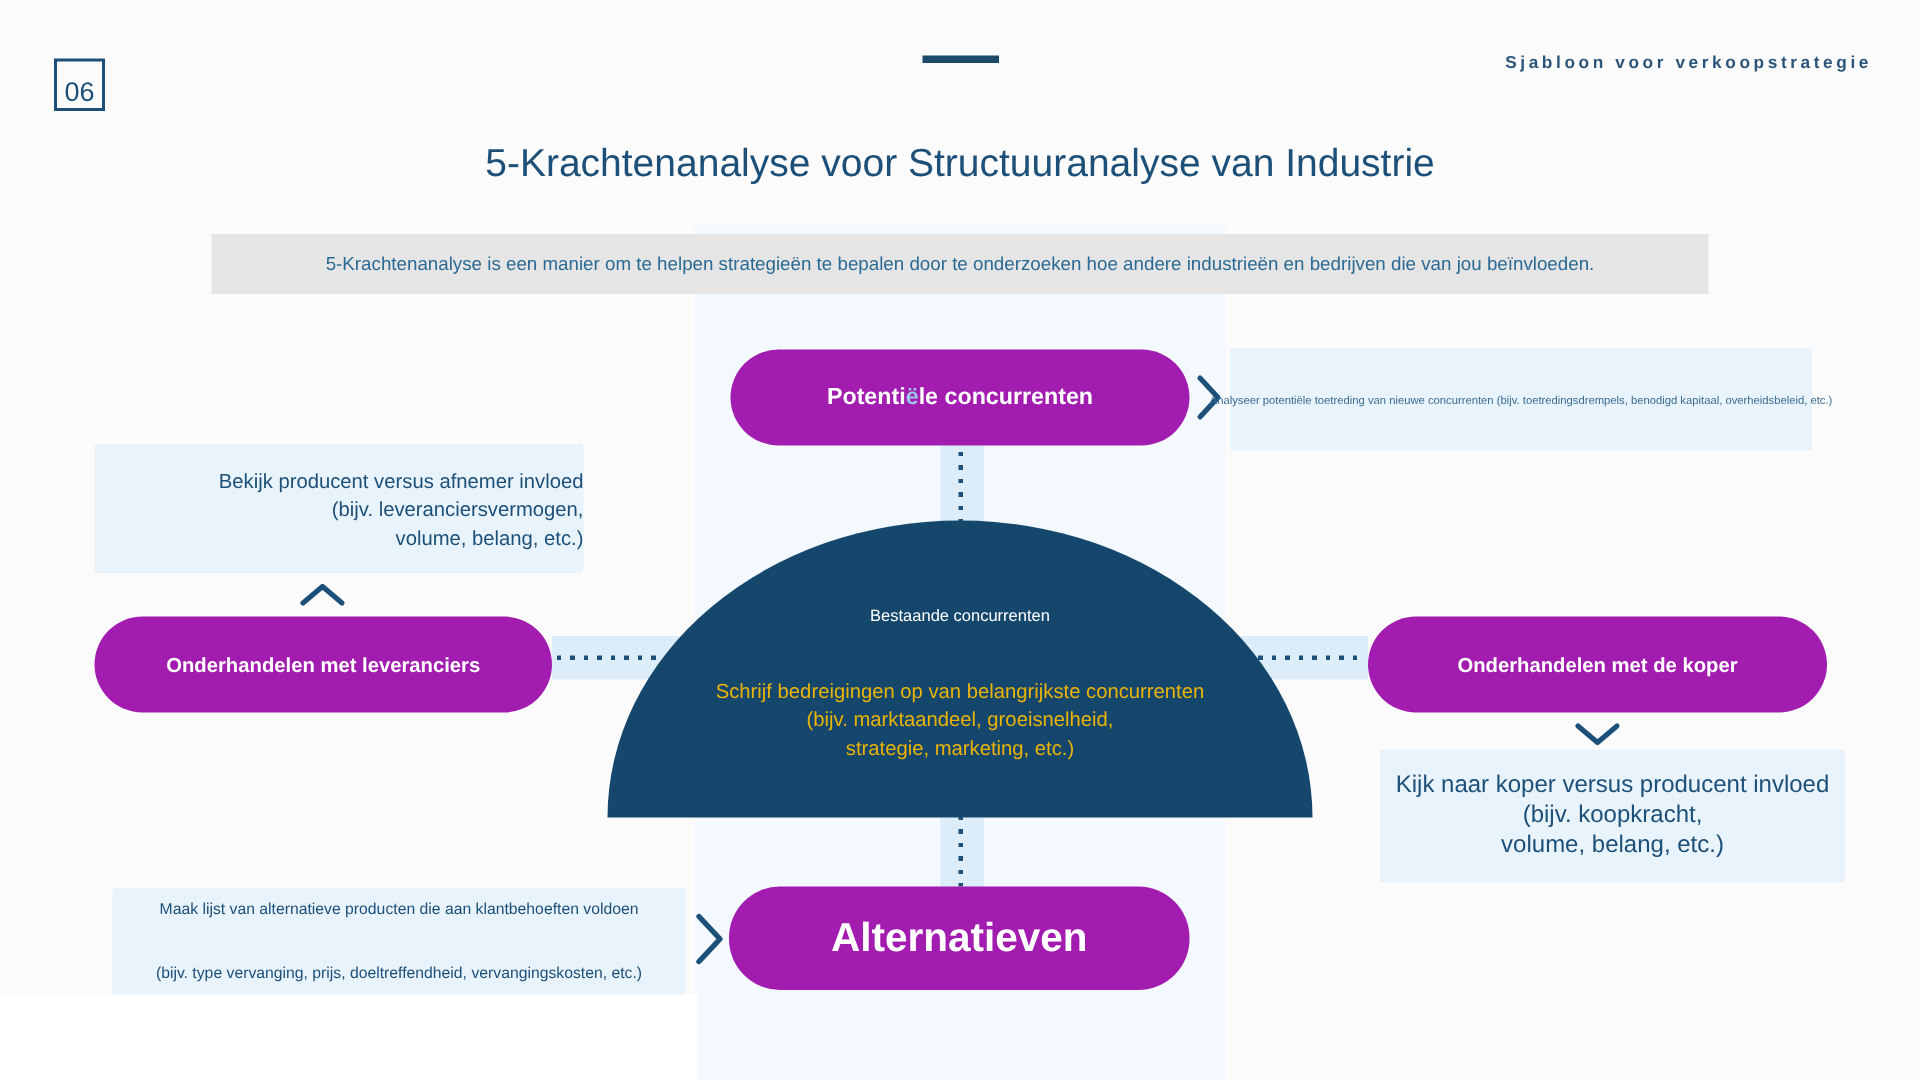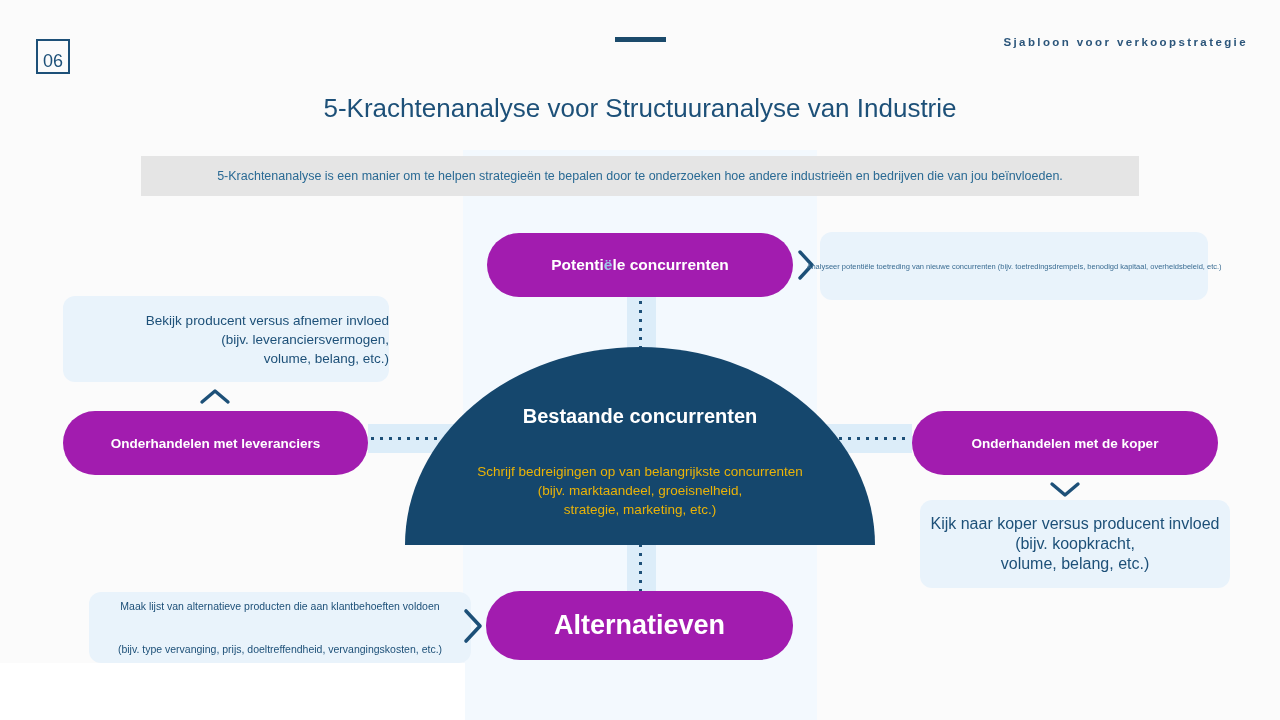--- a/index.html
+++ b/index.html
@@ -69,35 +69,35 @@
   .pill.bottom{left:486px;top:591px;width:307px;height:69px;font-size:27px;}
   .lite{color:#9fc6e8;}
   
   .dome{
     position:absolute;left:405px;top:347px;width:470px;height:198px;
     background:#15476d;
     border-radius:50% 50% 0 0 / 100% 100% 0 0;
     z-index:3;color:#ffffff;text-align:center;
   }
   .dome .dome-title{
-    margin-top:58px;font-size:20px;font-weight:bold;
+    margin-top:58px;font-size:11px;font-weight:normal;
   }
   .dome .dome-body{
     margin-top:34px;font-size:13.5px;line-height:19px;color:#eab308;
   }
   
   .note{
     position:absolute;background:#e9f3fb;color:#1d5078;z-index:3;
     display:flex;flex-direction:column;align-items:center;justify-content:center;
-    text-align:center;border-radius:12px;
+    text-align:center;border-radius:2px;
   }
   .note.left-note{left:63px;top:296px;width:326px;height:86px;font-size:13.5px;line-height:19px;align-items:flex-end;}
   .note.right-note{left:908px;top:500px;width:310px;height:88px;font-size:16px;line-height:20px;margin-left:12px;}
   .note.top-note{left:820px;top:232px;width:388px;height:68px;font-size:7.5px;color:#3a6c92;white-space:nowrap;}
-  .note.bottom-note{left:89px;top:592px;width:382px;height:71px;font-size:10.5px;line-height:16px;gap:27px;}
+  .note.bottom-note{left:75px;top:592px;width:382px;height:71px;font-size:10.5px;line-height:16px;gap:27px;}
   
   .chev{position:absolute;z-index:3;}
 </style>
 </head>
 <body>
 
 <div class="slide">
 
   <div class="center-band"></div>
   <div class="white-corner"></div>

